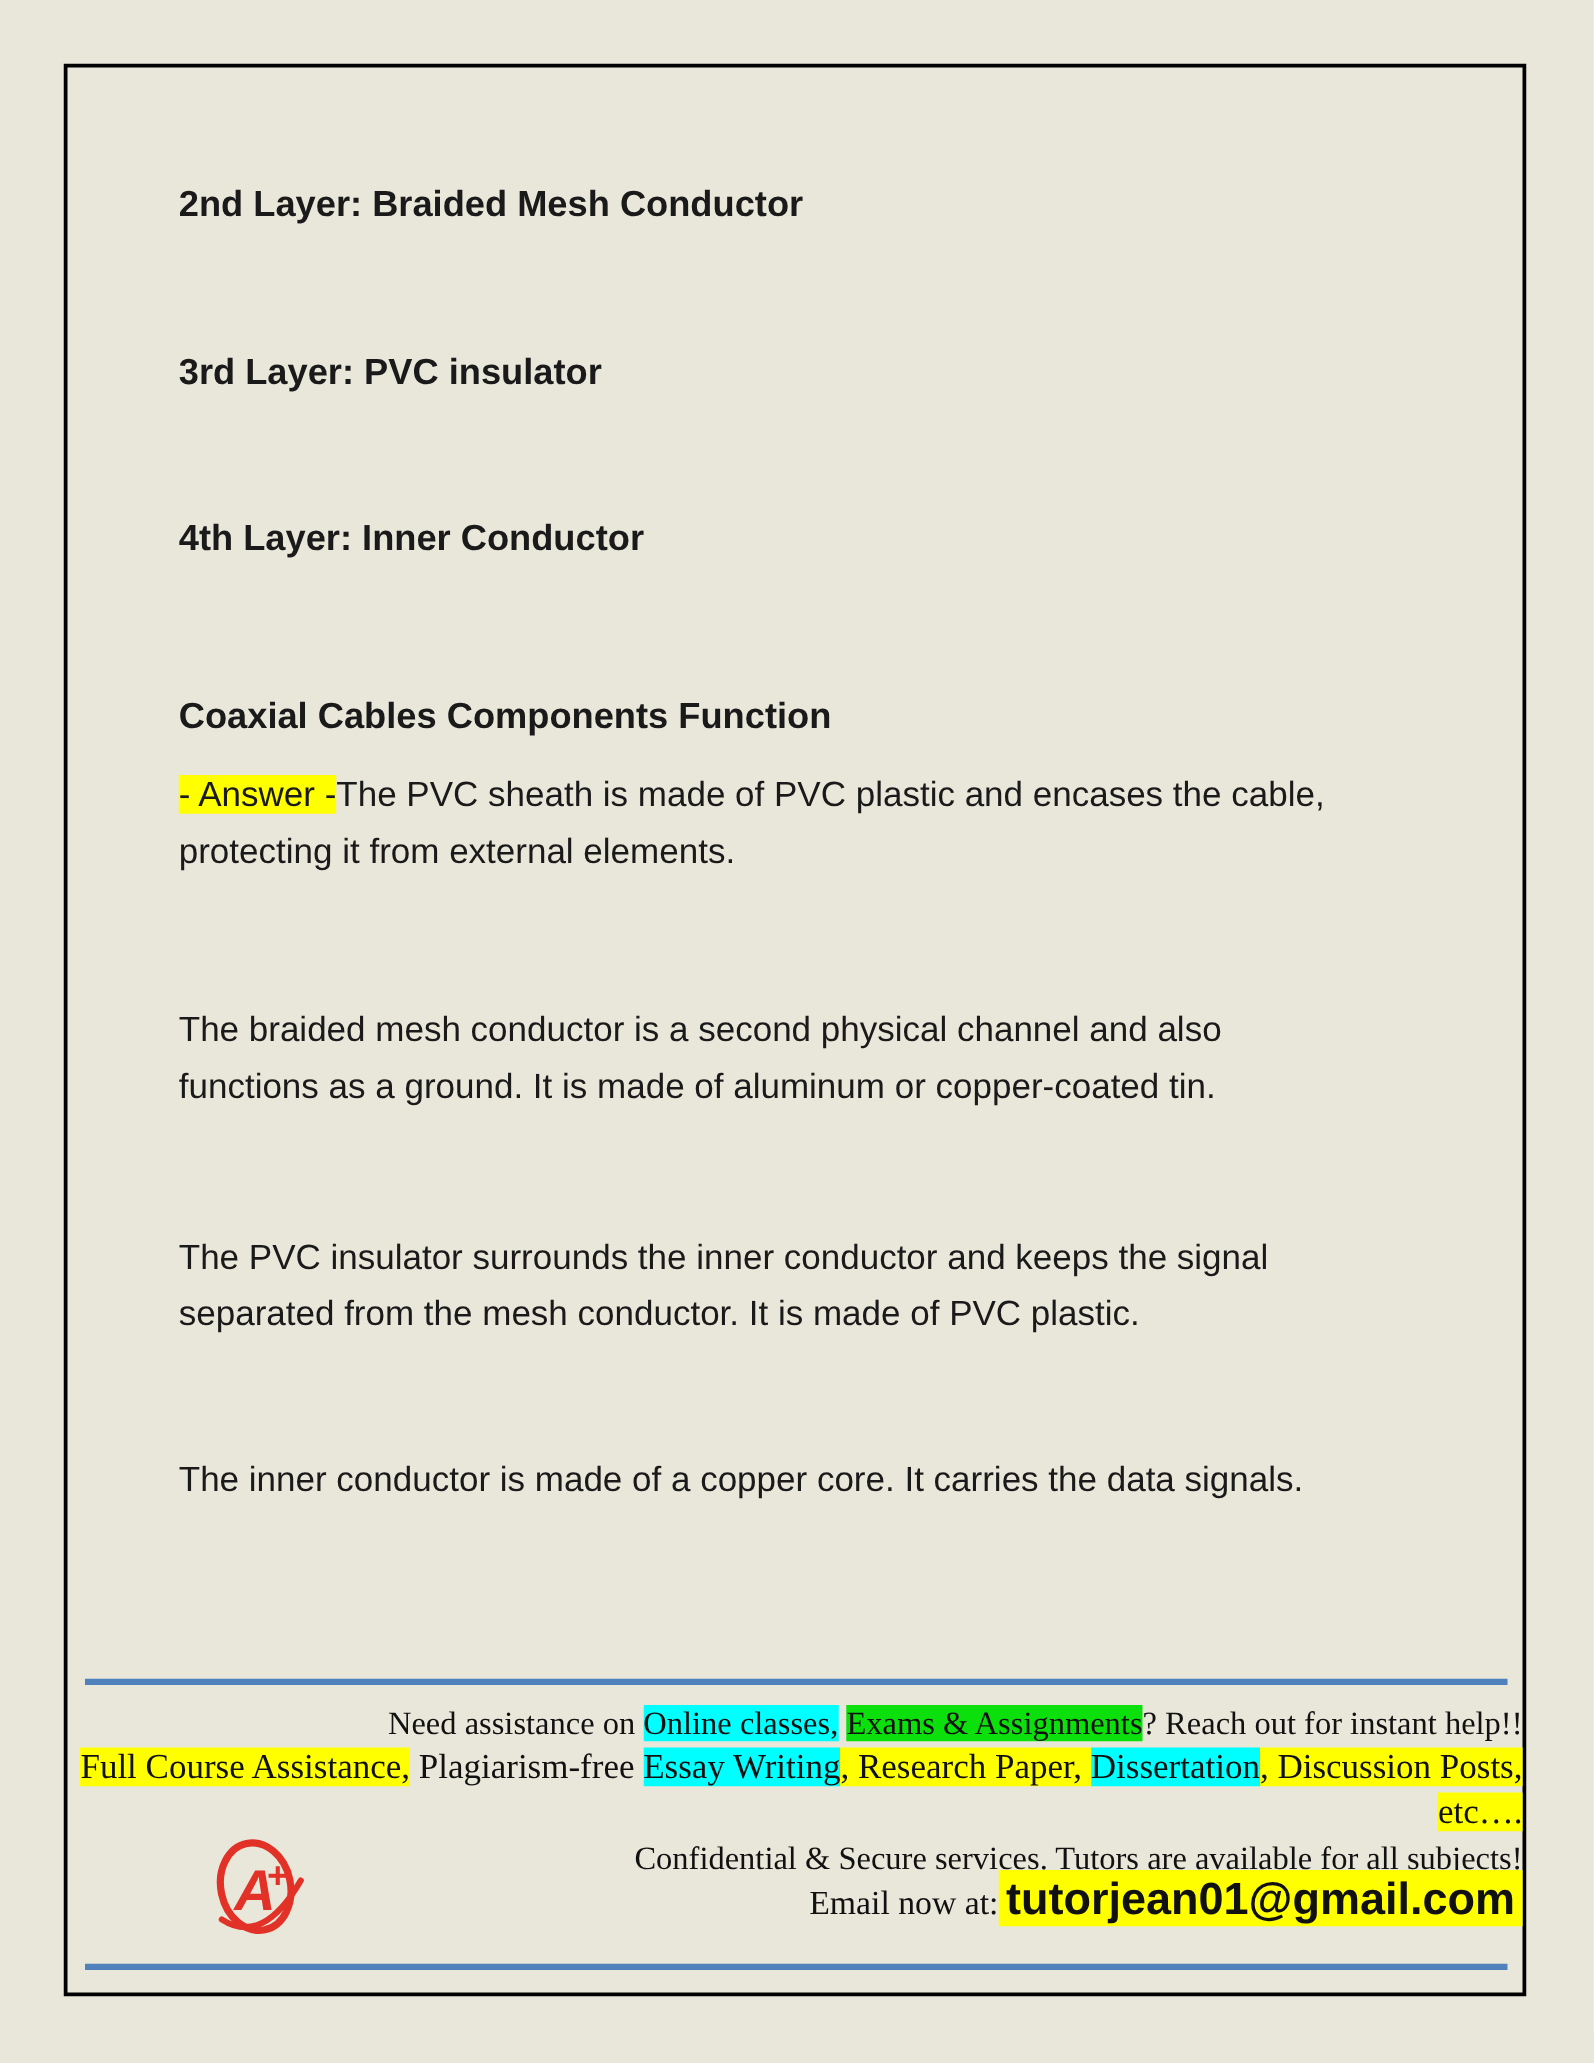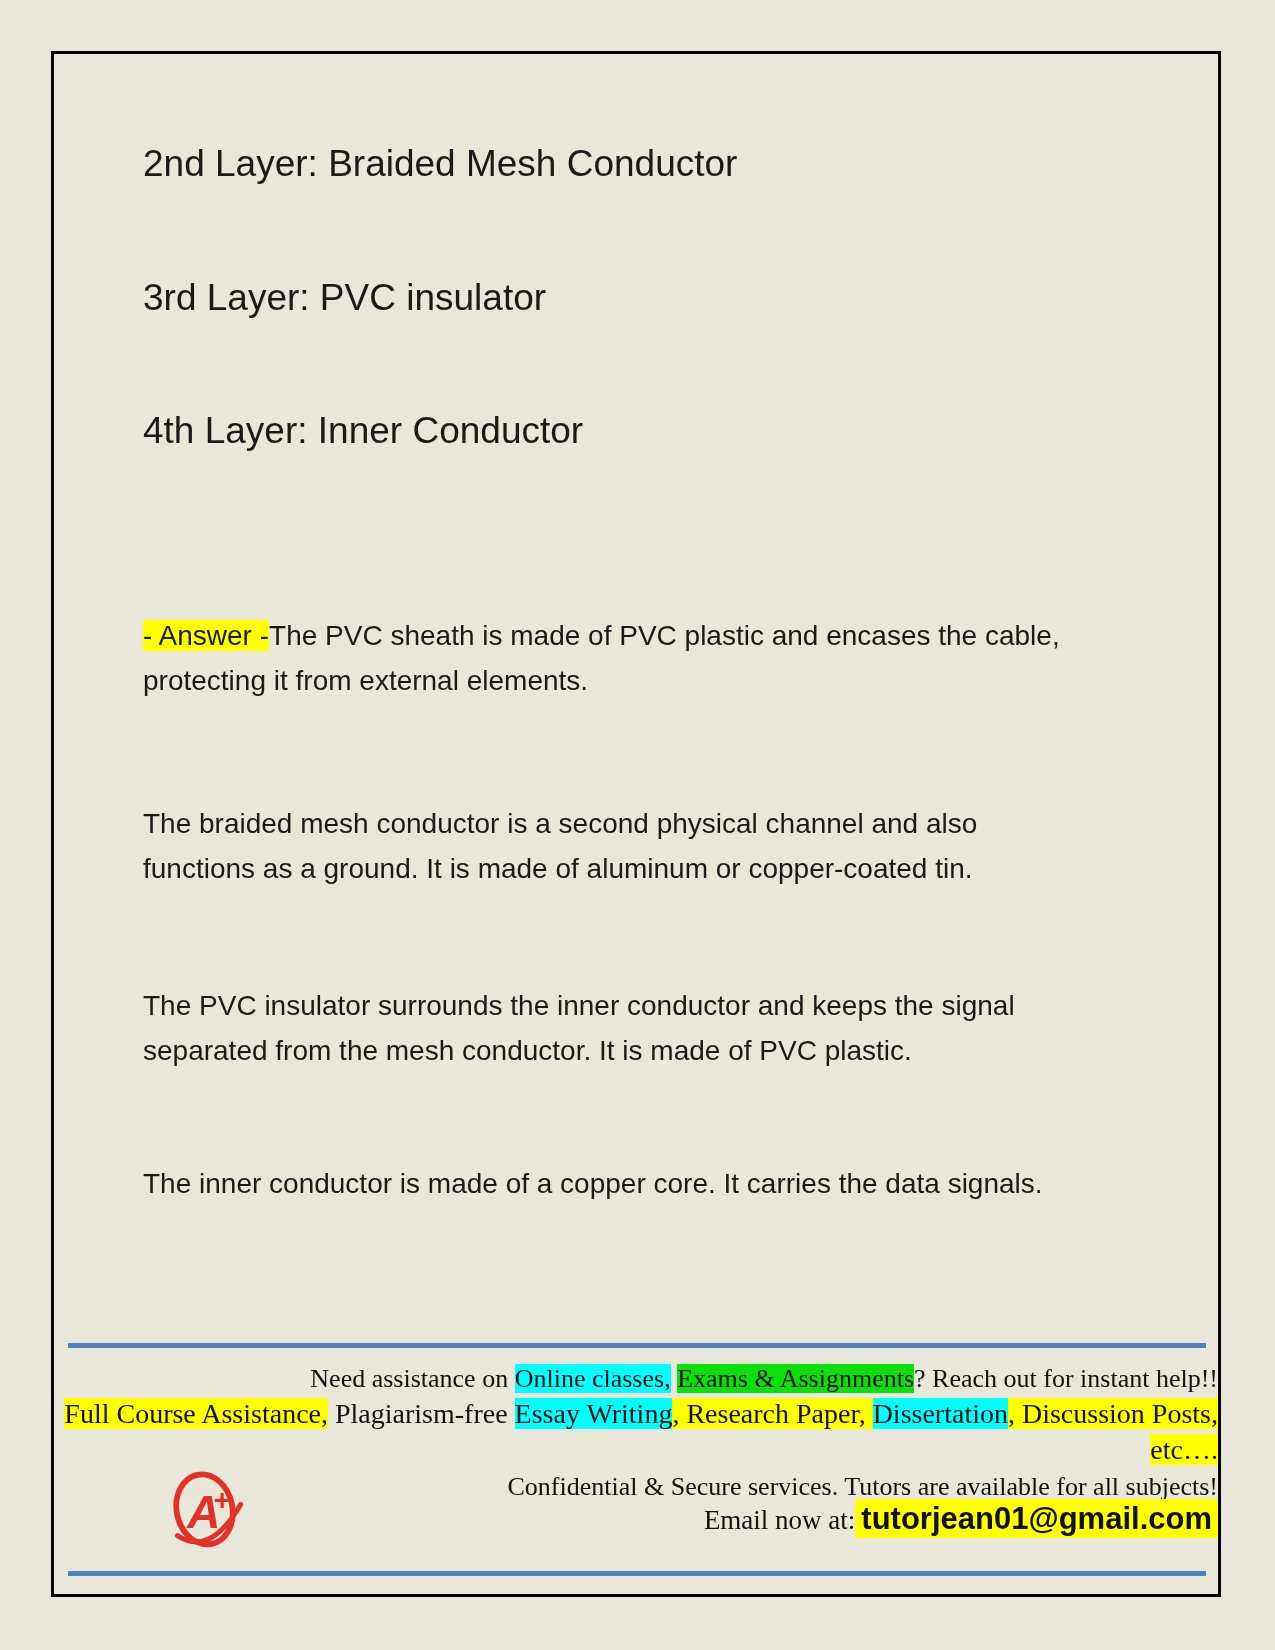--- a/index.html
+++ b/index.html
@@ -24,22 +24,23 @@
     left:143px;
     width:1000px;
     font-size:28px;
     line-height:45px;
     letter-spacing:0px;
   }
   .heading{
     position:absolute;
     left:143px;
     width:1000px;
-    font-size:37px;
+    font-size:29px;
     line-height:40px;
+    font-weight:bold;
   }
   .hl-yellow{background:#ffff00;}
   .hl-cyan{background:#00ffff;}
   .hl-green{background:#0ce00c;}
   
   .rule-blue{
     position:absolute;
     left:68px;
     width:1138px;
     height:5px;
@@ -60,40 +61,41 @@
     font-size:28px;
     line-height:36px;
   }
   .email-label{
     font-family:"Liberation Serif",serif;
     font-size:27px;
   }
   .email-address{
     font-family:"Liberation Sans",sans-serif;
     font-weight:bold;
-    font-size:31px;
+    font-size:36px;
     background:#ffff00;
     padding:2px 6px;
   }
   .logo{
     position:absolute;
     left:166px;top:1466px;
     width:82px;height:90px;
   }
 </style>
 </head>
 <body>
 
 <div class="page">
 
   <div class="doc-border"></div>
 
   <div class="heading" style="top:144px">2nd Layer: Braided Mesh Conductor</div>
   <div class="heading" style="top:278px">3rd Layer: PVC insulator</div>
   <div class="heading" style="top:411px">4th Layer: Inner Conductor</div>
+  <div class="heading" style="top:553px">Coaxial Cables Components Function</div>
 
   <div class="para" style="top:801px">
     <div>The braided mesh conductor is a second physical channel and also</div>
     <div>functions as a ground. It is made of aluminum or copper-coated tin.</div>
   </div>
 
   <div class="para" style="top:613px">
     <div><span class="hl-yellow">- Answer -</span><span>The PVC sheath is made of PVC plastic and encases the cable,</span></div>
     <div>protecting it from external elements.</div>
   </div>

